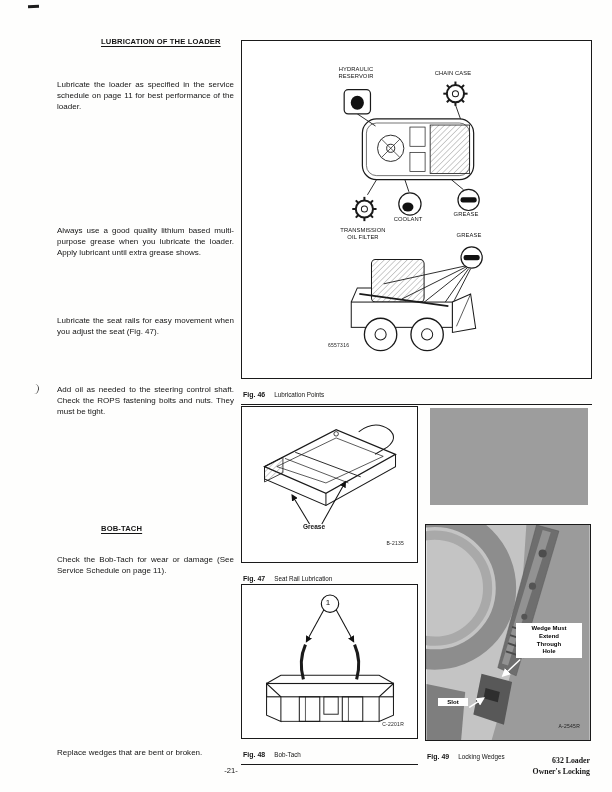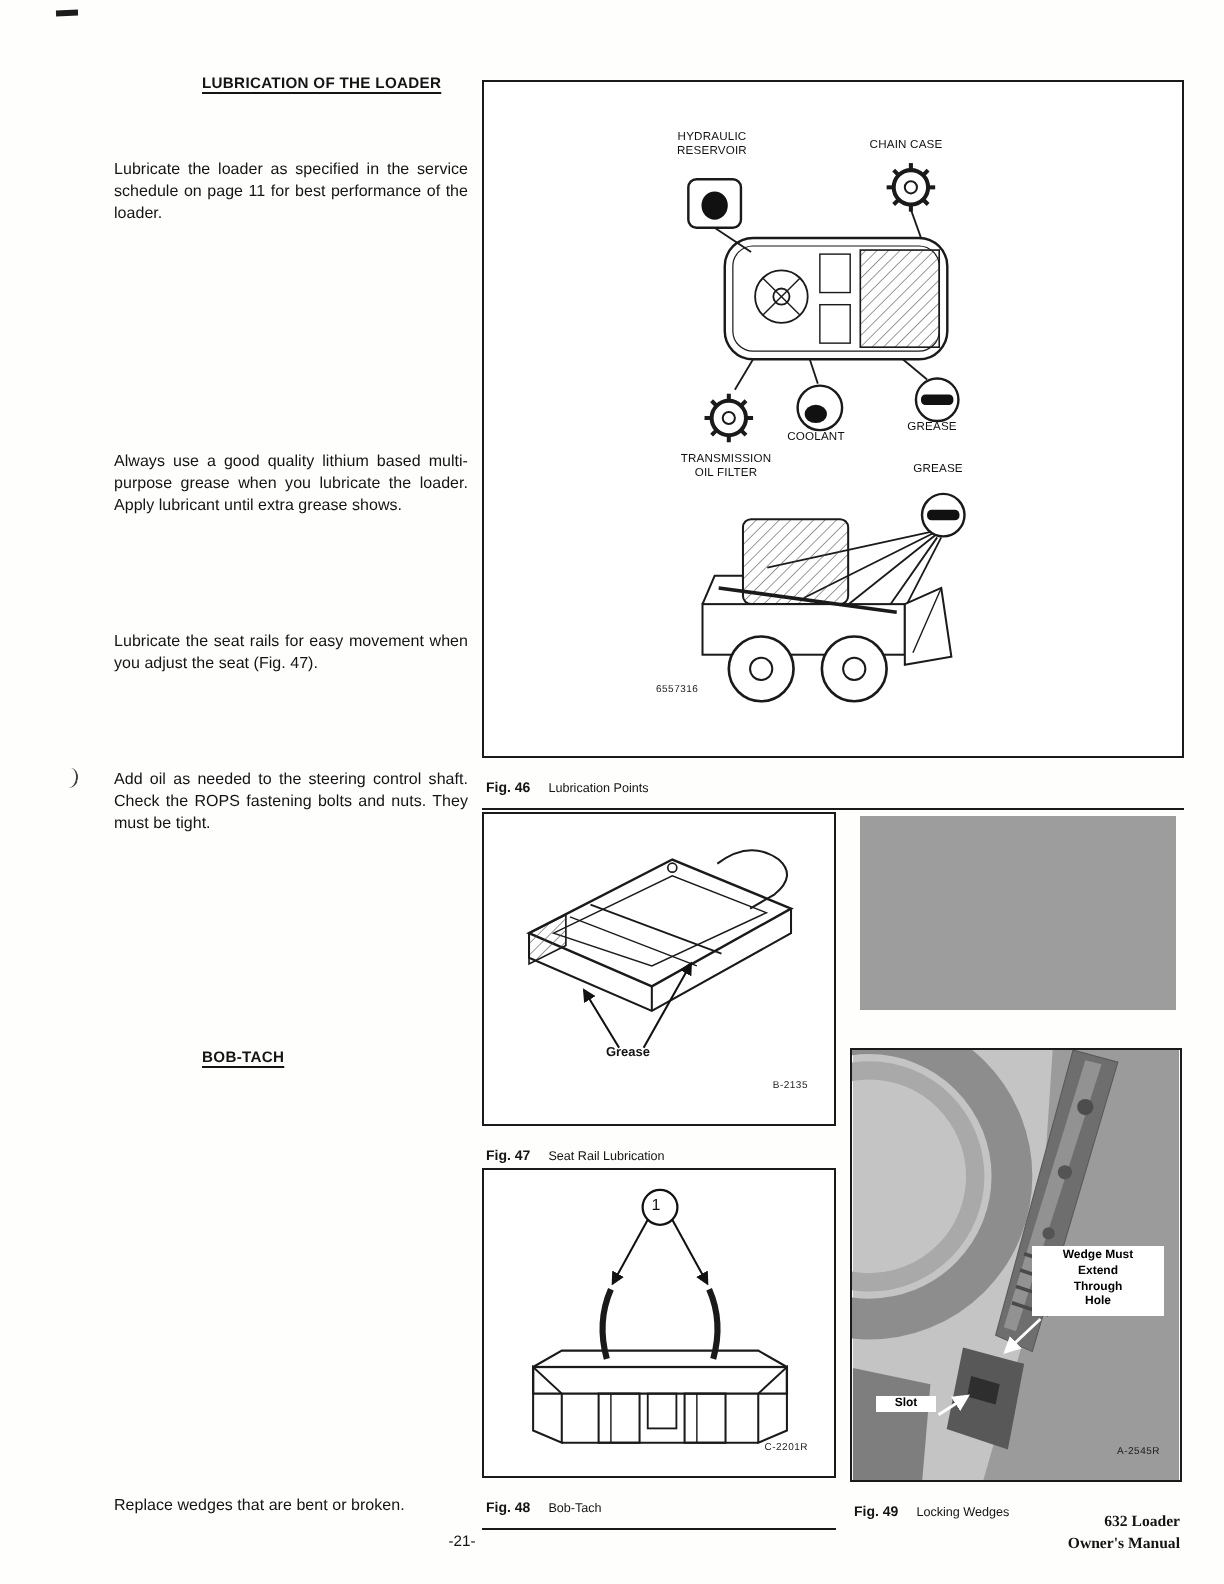--- a/index.html
+++ b/index.html
@@ -47,20 +47,21 @@
 
   <div class="artifact-top"></div>
   <div class="artifact-left"></div>
 
   <div class="heading" style="top:37px">LUBRICATION OF THE LOADER</div>
   <p class="body-para" style="top:72px">Lubricate the loader as specified in the service schedule on page 11 for best performance of the loader.</p>
   <p class="body-para" style="top:218px">Always use a good quality lithium based multi-purpose grease when you lubricate the loader. Apply lubricant until extra grease shows.</p>
   <p class="body-para" style="top:308px">Lubricate the seat rails for easy movement when you adjust the seat (Fig. 47).</p>
   <p class="body-para" style="top:377px">Add oil as needed to the steering control shaft. Check the ROPS fastening bolts and nuts. They must be tight.</p>
   <div class="heading" style="top:524px">BOB-TACH</div>
+  <p class="body-para" style="top:547px">Check the Bob-Tach for wear or damage (See Service Schedule on page 11).</p>
   <p class="body-para" style="top:740px">Replace wedges that are bent or broken.</p>
 
   <div class="fig-frame" style="left:241px;top:40px;width:349px;height:337px">
     <svg viewBox="0 0 345 333" width="100%" height="100%">
       <defs>
         <pattern id="hatch46" width="4" height="4" patternUnits="userSpaceOnUse" patternTransform="rotate(45)">
           <line x1="0" y1="0" x2="0" y2="4" stroke="#4a4a4a" stroke-width="0.55"></line>
         </pattern>
       </defs>
 
@@ -277,16 +278,16 @@
     <div class="slot-label" style="left:12px;top:173px;width:26px">Slot</div>
     <div class="photo-code-dark" style="left:106px;top:198px;width:48px;text-align:right">A-2545R</div>
   </div>
   <div class="fig-caption" style="left:425px;top:743px;width:164px;border-bottom:none">
     <span class="fig-label">Fig. 49</span><span class="fig-text">Locking Wedges</span>
   </div>
 
   <div class="page-number" style="left:201px;top:766px;width:60px">-21-</div>
   <div class="footer-right" style="left:480px;top:756px;width:110px">
     <div>632 Loader</div>
-    <div>Owner's Manual</div>
+    <div>Owner's Locking</div>
   </div>
 
 </div>
 
 </body></html>

